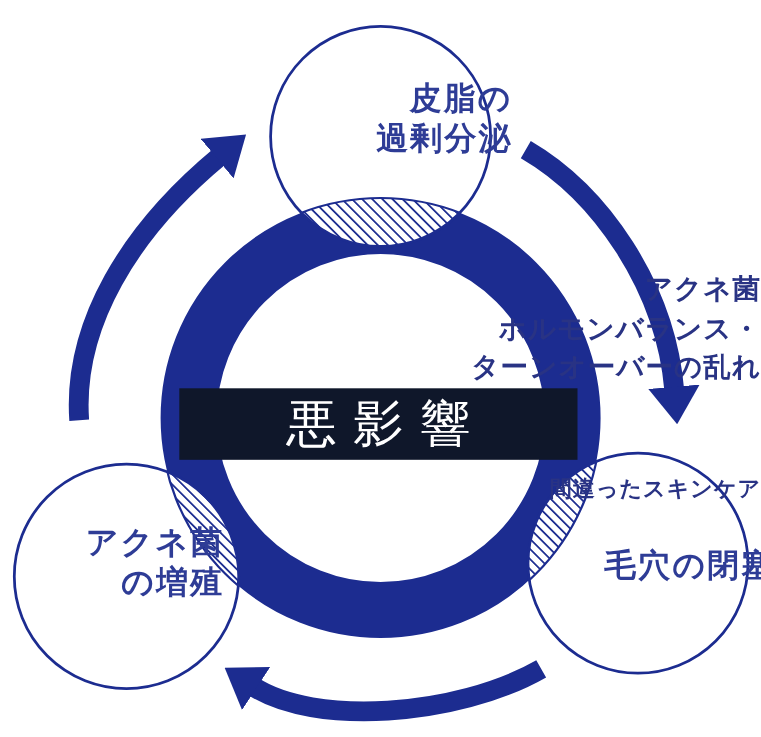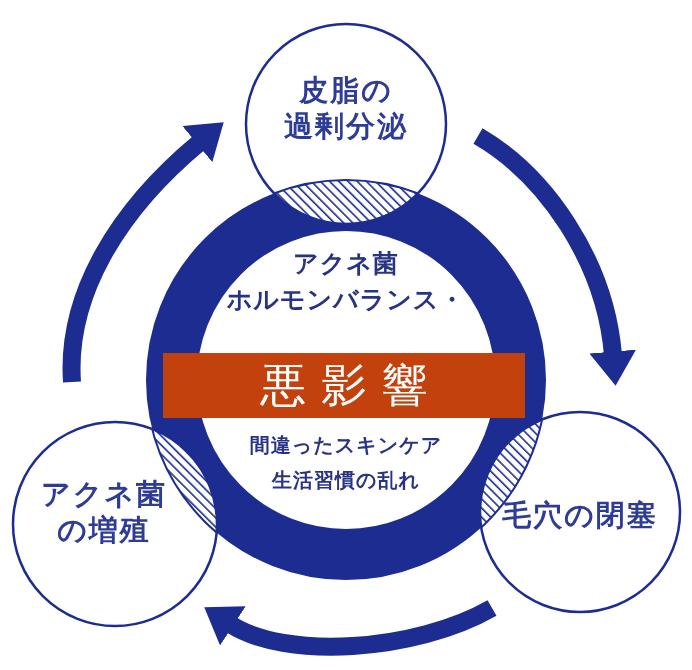--- a/index.html
+++ b/index.html
@@ -17,21 +17,21 @@
   }
   .graphic {
     position: absolute;
     left: 0;
     top: 0;
     width: 692px;
     height: 670px;
   }
   .txt {
     position: absolute;
-    text-align: center;
+    text-align: right;
     white-space: nowrap;
   }
   
   .center-top {
     left: 0;
     right: 0;
     top: 246px;
     font-size: 25px;
     line-height: 35.5px;
     font-weight: 600;
@@ -48,21 +48,21 @@
     letter-spacing: 1px;
     color: #293384;
   }
   
   .banner {
     position: absolute;
     left: 163px;
     top: 353px;
     width: 362px;
     height: 65px;
-    background: #c2410c;
+    background: #0f172a;
     display: flex;
     align-items: center;
     justify-content: center;
   }
   .banner-text {
     font-family: "Liberation Serif", serif;
     font-size: 46px;
     font-weight: 500;
     color: #ffffff;
     letter-spacing: 0.32em;
@@ -158,24 +158,24 @@
     <path d="M 492 608 C 415 652, 285 660, 230 624" fill="none" stroke="#1c2c90" stroke-width="18" marker-end="url(#head)"></path>
   </svg>
 
   <div class="banner">
     <span class="banner-text">悪影響</span>
   </div>
 
   <div class="txt center-top">
     <div>アクネ菌</div>
     <div>ホルモンバランス・</div>
+    <div>ターンオーバーの乱れ</div>
   </div>
   <div class="txt center-bottom">
     <div>間違ったスキンケア</div>
-    <div>生活習慣の乱れ</div>
   </div>
 
   <div class="txt node-label node-top">
     <div>皮脂の</div>
     <div>過剰分泌</div>
   </div>
   <div class="txt node-label node-bl">
     <div>アクネ菌</div>
     <div>の増殖</div>
   </div>

